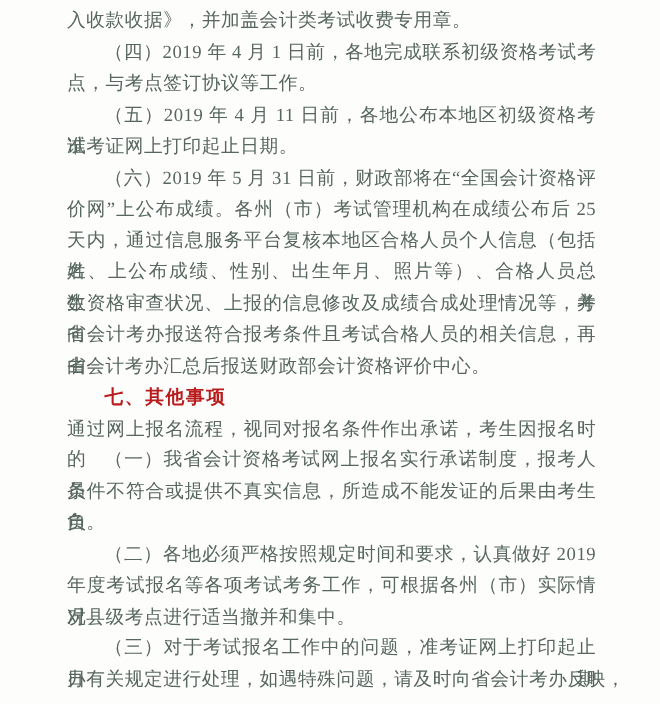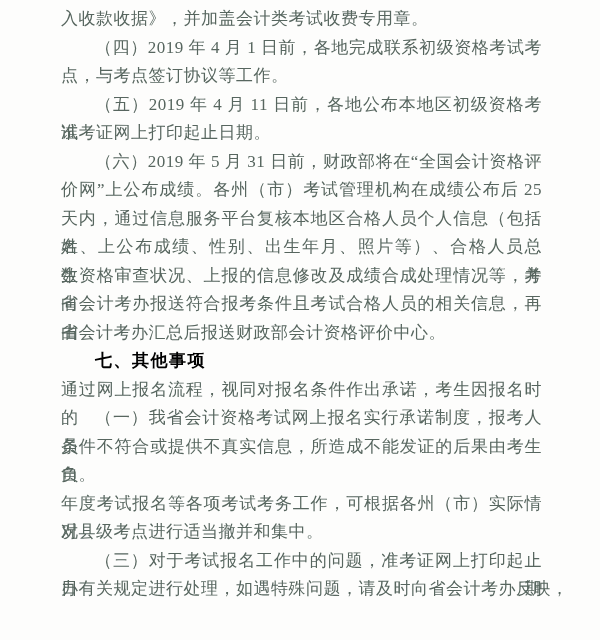--- a/index.html
+++ b/index.html
@@ -37,21 +37,21 @@
     text-align: justify;
     text-align-last: justify;
   }
   
   .ind {
     text-indent: 2em;
   }
   
   .hd {
     font-weight: 700;
-    color: #000000;
+    color: #b91c1c;
     letter-spacing: 1.5px;
   }
 </style>
 </head>
 <body>
 
 <div class="page">
   <div class="content">
     <div class="line">入收款收据》，并加盖会计类考试收费专用章。</div>
     <div class="line ind jst">（四）2019 年 4 月 1 日前，各地完成联系初级资格考试考</div>
@@ -63,18 +63,19 @@
     <div class="line jst">天内，通过信息服务平台复核本地区合格人员个人信息（包括姓</div>
     <div class="line jst">名、上公布成绩、性别、出生年月、照片等）、合格人员总数、考</div>
     <div class="line jst">生资格审查状况、上报的信息修改及成绩合成处理情况等，并向</div>
     <div class="line jst">省会计考办报送符合报考条件且考试合格人员的相关信息，再由</div>
     <div class="line">省会计考办汇总后报送财政部会计资格评价中心。</div>
     <div class="line ind hd">七、其他事项</div>
     <div class="line jst">通过网上报名流程，视同对报名条件作出承诺，考生因报名时的</div>
     <div class="line ind jst">（一）我省会计资格考试网上报名实行承诺制度，报考人员</div>
     <div class="line jst">条件不符合或提供不真实信息，所造成不能发证的后果由考生自</div>
     <div class="line">负。</div>
+    <div class="line ind jst">（二）各地必须严格按照规定时间和要求，认真做好 2019</div>
     <div class="line jst">年度考试报名等各项考试考务工作，可根据各州（市）实际情况</div>
     <div class="line">对县级考点进行适当撤并和集中。</div>
     <div class="line ind jst">（三）对于考试报名工作中的问题，准考证网上打印起止日期</div>
     <div class="line">办有关规定进行处理，如遇特殊问题，请及时向省会计考办反映，</div>
   </div>
 </div>
 
 </body></html>

